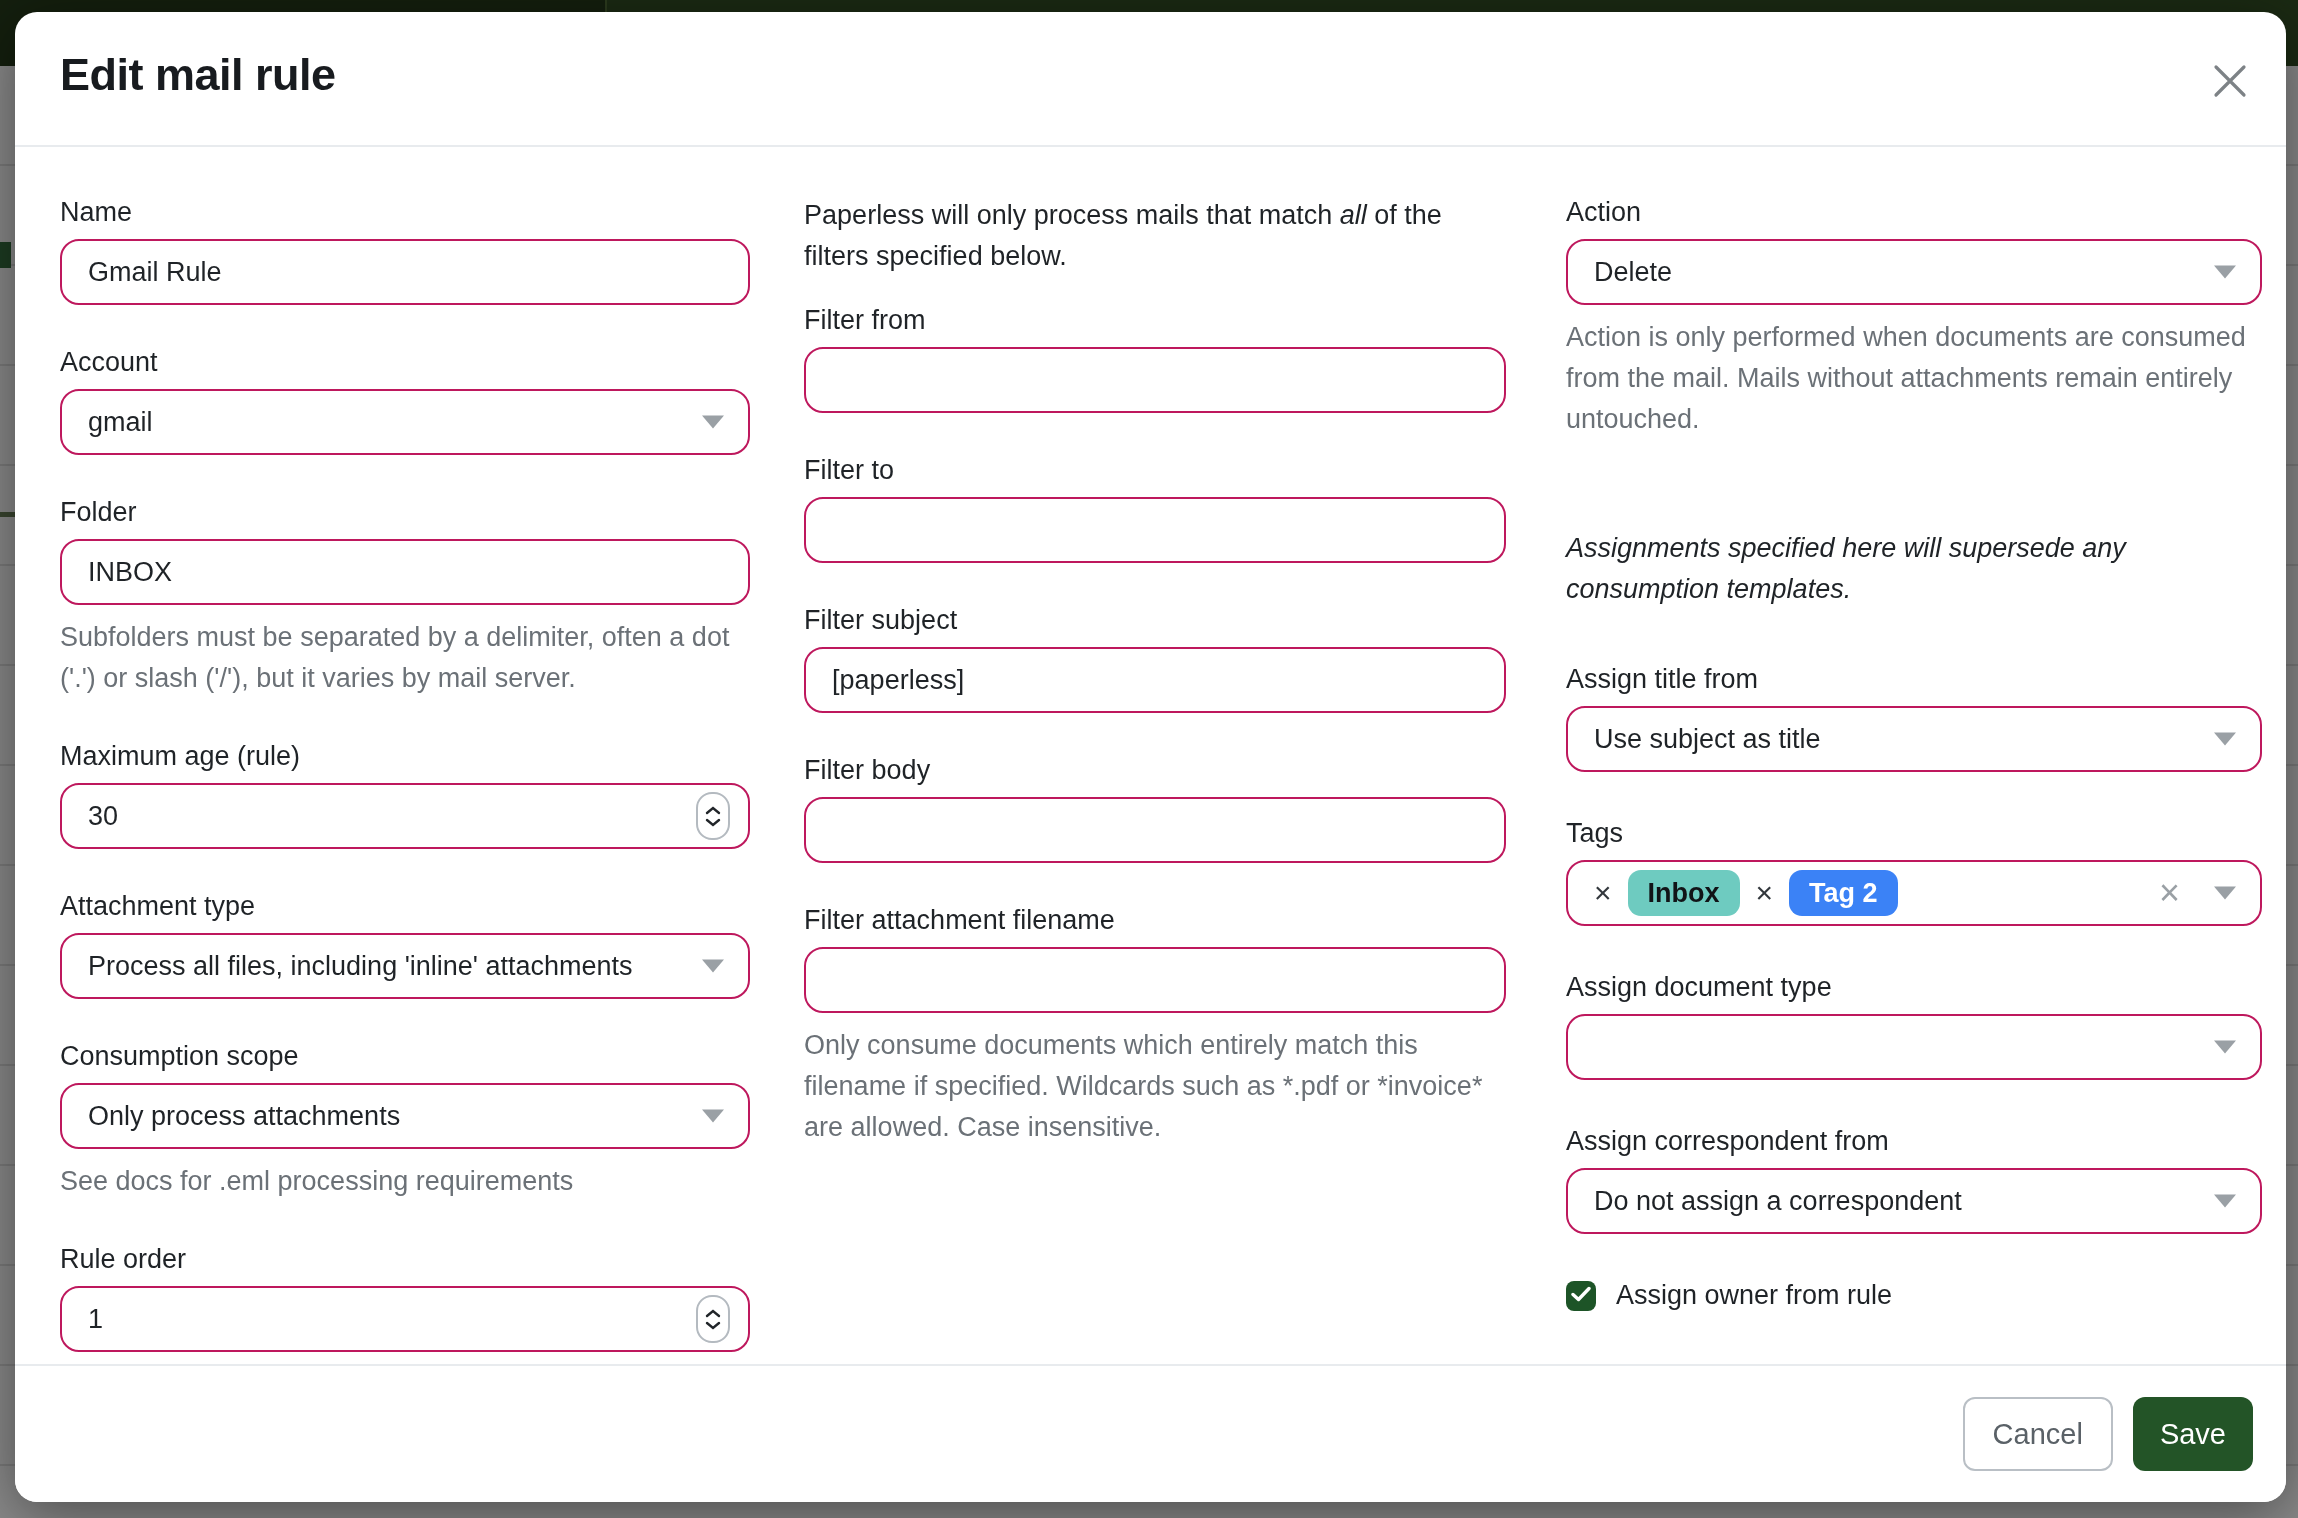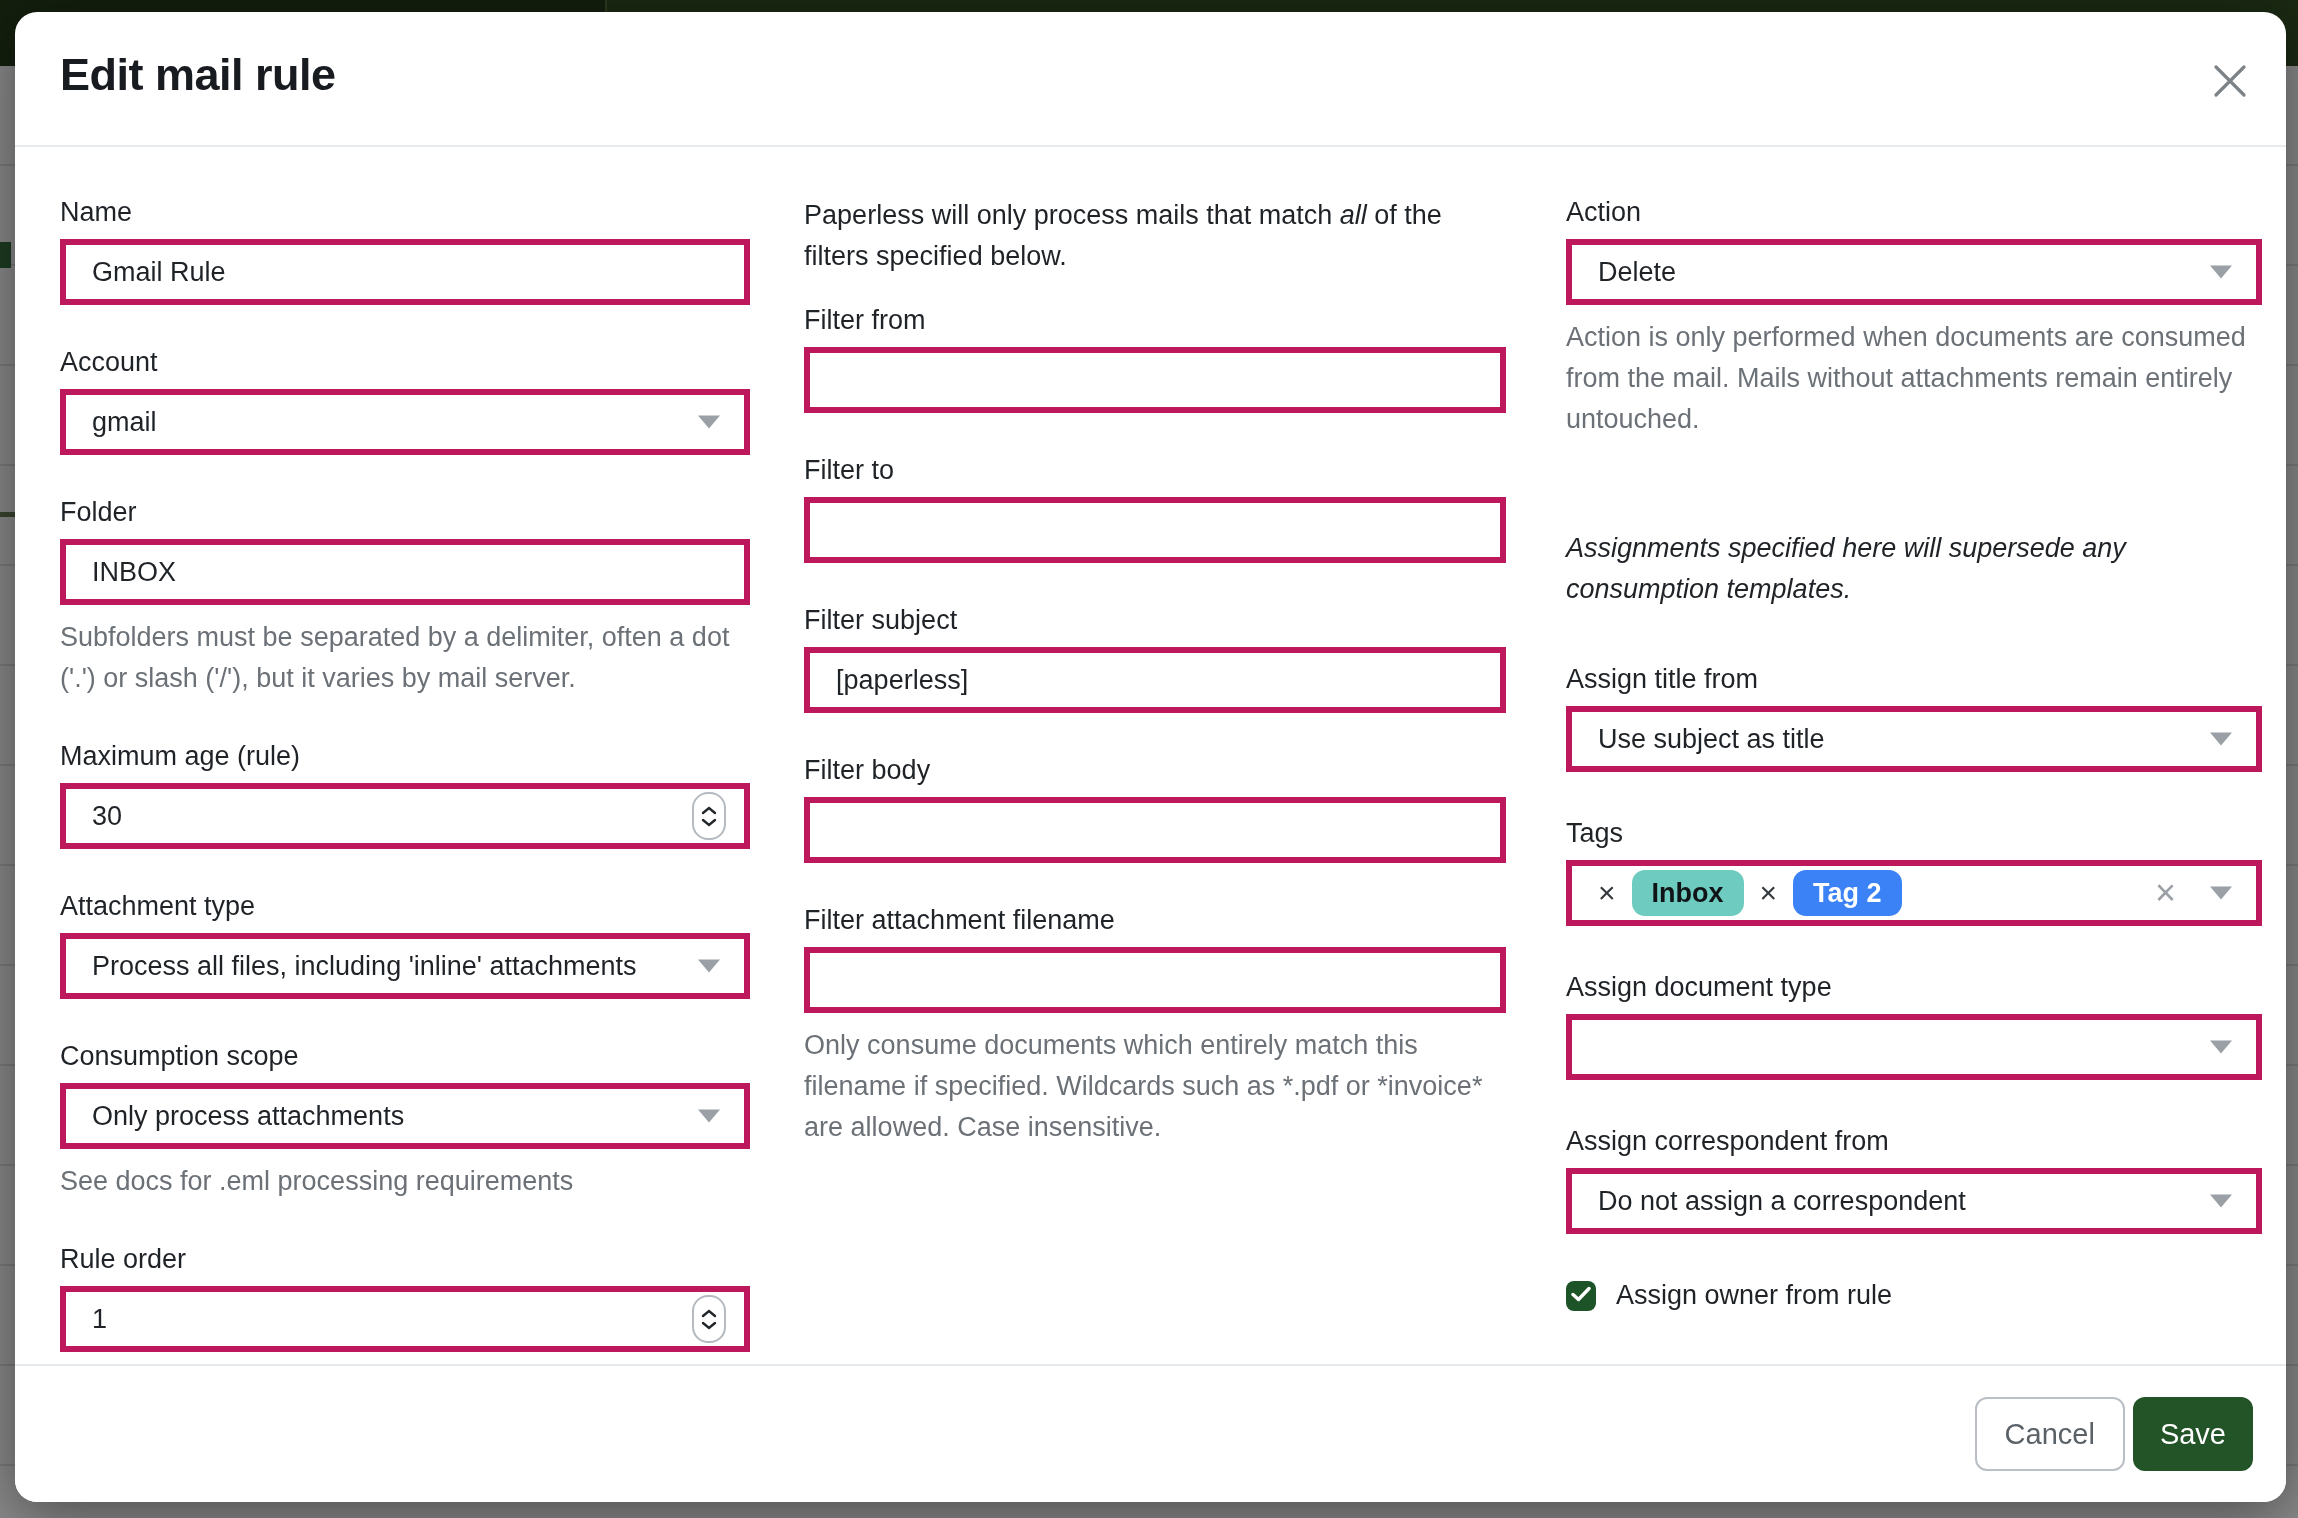--- a/index.html
+++ b/index.html
@@ -43,21 +43,21 @@
 
   .modal-body { display:flex; padding:48px 24px 0 45px; }
   .col-a { width:700px; }
   .col-b { width:712px; margin-left:54px; }
   .col-c { width:706px; margin-left:60px; }
 
   .group   { margin-bottom:40px; }
   .col-c .group { margin-bottom:44px; }
   .f-label { display:block; font-size:27px; line-height:34px; margin-bottom:10px; color:#1f2327; }
   .control {
-    height:66px; width:100%; border:6px solid #be185d; border-radius:0; background:#fff;
+    height:66px; width:100%; border:2px solid #be185d; border-radius:19px; background:#fff;
     display:flex; align-items:center; padding:0 26px; font-size:27px; color:#1f2327; position:relative;
   }
   .caret {
     position:absolute; right:24px; top:50%; transform:translateY(-50%);
     width:0; height:0; border-left:11px solid transparent; border-right:11px solid transparent;
     border-top:13px solid #9aa0a5;
   }
   .stepper {
     position:absolute; right:18px; top:50%; transform:translateY(-50%);
     width:34px; height:48px; border:2px solid #b4bac0; border-radius:16px;
@@ -81,21 +81,21 @@
   .checkbox {
     width:30px; height:30px; border-radius:8px; background:#1d5427;
     display:flex; align-items:center; justify-content:center; cursor:pointer;
   }
   .check-label { font-size:27px; color:#1f2327; }
 
   
   .modal-footer {
     position:absolute; left:0; right:0; bottom:0; height:138px;
     border-top:2px solid #e8ebee; border-radius:0 0 22px 22px;
-    display:flex; align-items:center; justify-content:flex-end; gap:8px; padding-right:33px; background:#fff;
+    display:flex; align-items:center; justify-content:flex-end; gap:20px; padding-right:33px; background:#fff;
   }
   .btn { height:74px; border-radius:12px; font-size:29px; font-family:inherit; cursor:pointer; }
   .btn-cancel { background:#fff; border:2px solid #b9bfc5; color:#5a6167; padding:0 28px; }
   .btn-save   { background:#235427; border:none; color:#fff; padding:0 27px; }
 </style>
 </head>
 <body>
 
 <div class="backdrop-navbar">
   <div class="navbar-seg-left"></div>

